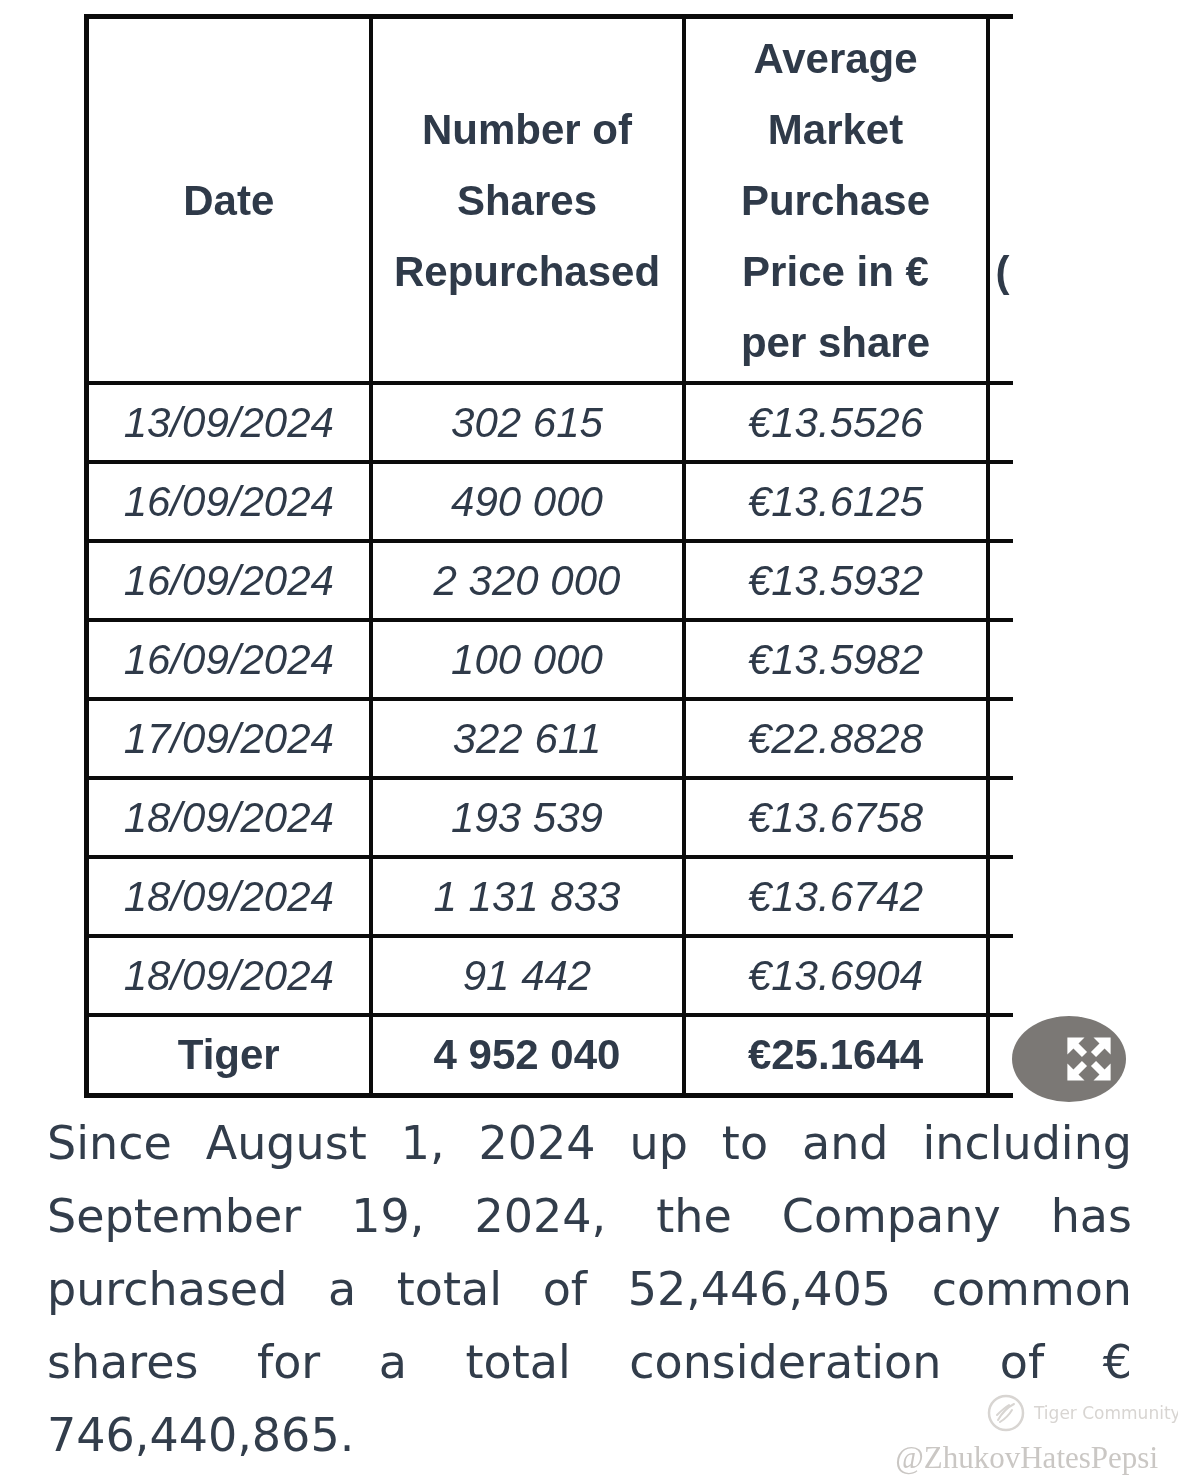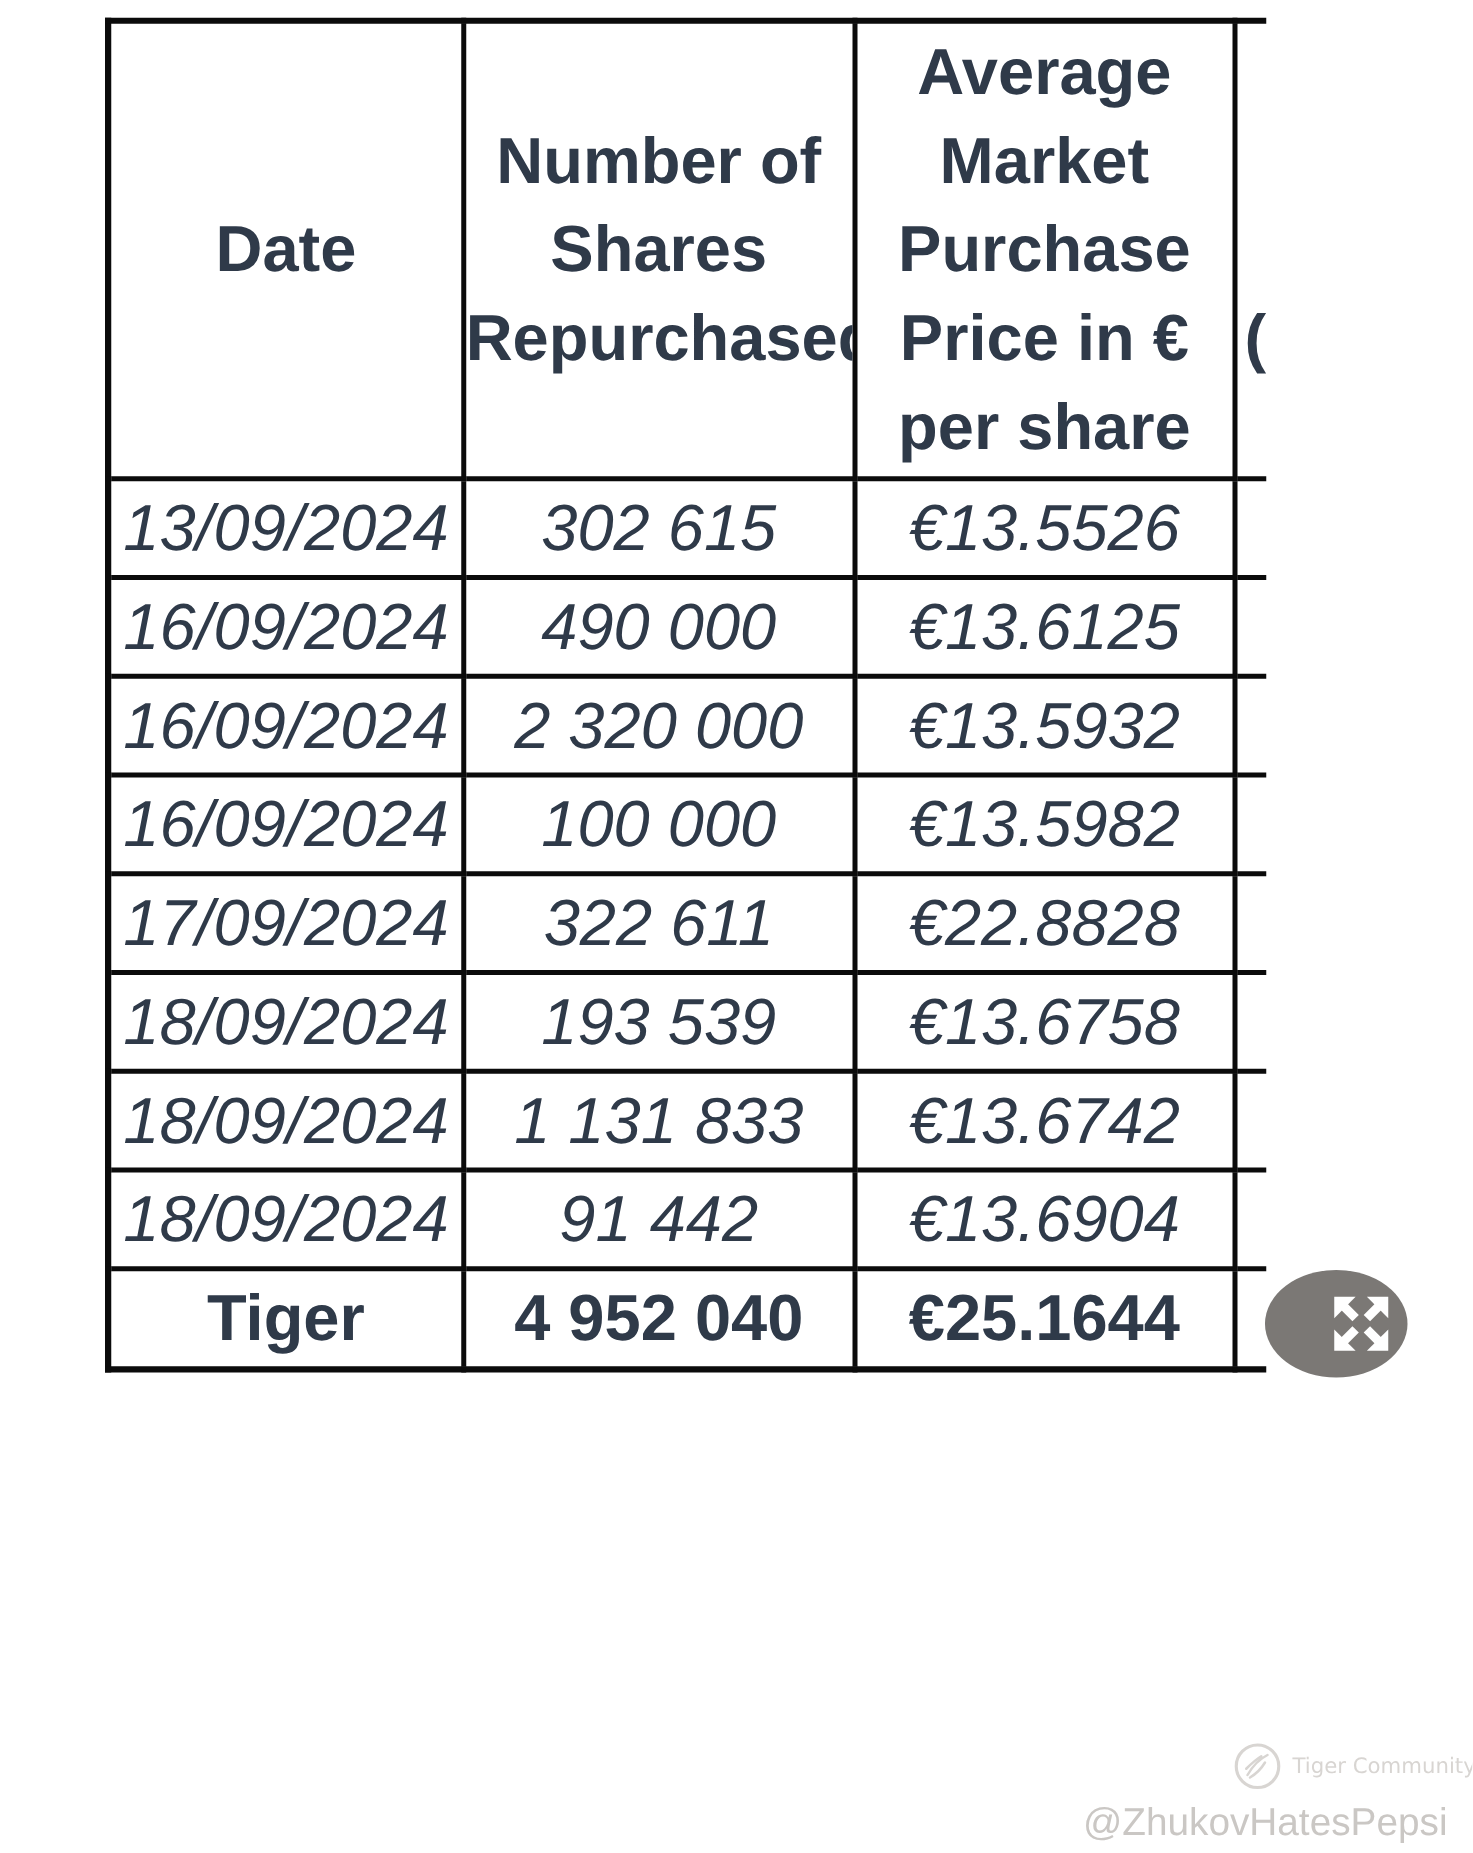--- a/index.html
+++ b/index.html
@@ -19,21 +19,21 @@
   }
   table.buyback{
     border-collapse:collapse;
     table-layout:fixed;
     width:1210px;
     background:#ffffff;
     border:5px solid #0b0b0b;
   }
   table.buyback td{
     border:4px solid #0b0b0b;
-    font-size:52px;
+    font-size:42px;
     color:#2f3a49;
     text-align:center;
     vertical-align:middle;
     padding:0;
     overflow:hidden;
   }
   td.hdr{
     vertical-align:top;
     font-weight:bold;
     height:362px;
@@ -82,21 +82,21 @@
   .wm-text{
     margin-left:8px;
     font-size:17px;
     font-family:"DejaVu Sans","Liberation Sans",sans-serif;
     white-space:nowrap;
   }
   .username{
     position:absolute;right:20px;top:1440px;
     font-size:31px;
     color:#cac7c4;
-    font-family:Liberation Sans, sans-serif;
+    font-family:Liberation Serif, serif;
     white-space:nowrap;
   }
 </style>
 </head>
 <body>
 
 <div class="canvas">
 
   <div class="table-clip">
     <table class="buyback">
@@ -180,20 +180,27 @@
       <tr class="totalrow">
         <td>Tiger</td>
         <td>4 952 040</td>
         <td>€25.1644</td>
         <td></td>
       </tr>
     </tbody>
       </table>
   </div>
 
+  <div class="para">
+    <div class="jline">Since August 1, 2024 up to and including</div>
+    <div class="jline">September 19, 2024, the Company has</div>
+    <div class="jline">purchased a total of 52,446,405 common</div>
+    <div class="jline">shares for a total consideration of €</div>
+    <div class="lastline">746,440,865.</div>
+  </div>
 
   <div class="expand-btn">
     <svg width="54" height="54" viewBox="0 0 60 60">
       <g fill="#ffffff" stroke="#ffffff">
 
         <polygon points="6,6 25,6 6,25" stroke="none"></polygon>
         <line x1="15" y1="15" x2="25" y2="25" stroke-width="8"></line>
 
         <polygon points="35,6 54,6 54,25" stroke="none"></polygon>
         <line x1="45" y1="15" x2="35" y2="25" stroke-width="8"></line>

